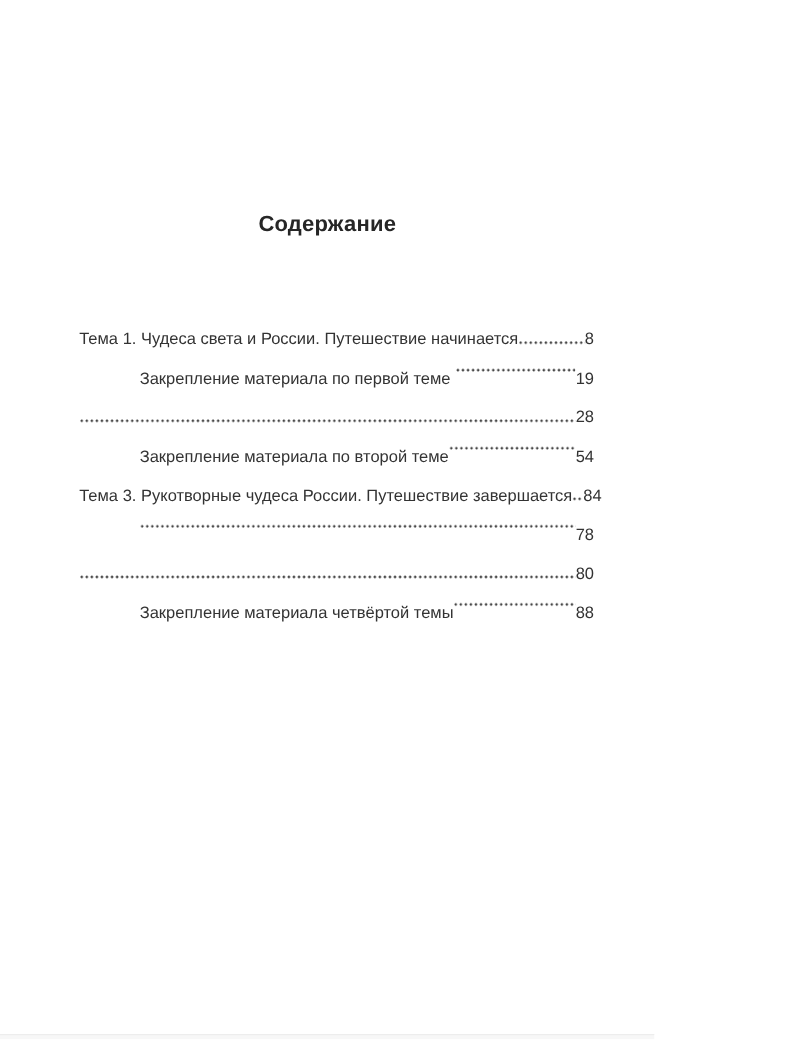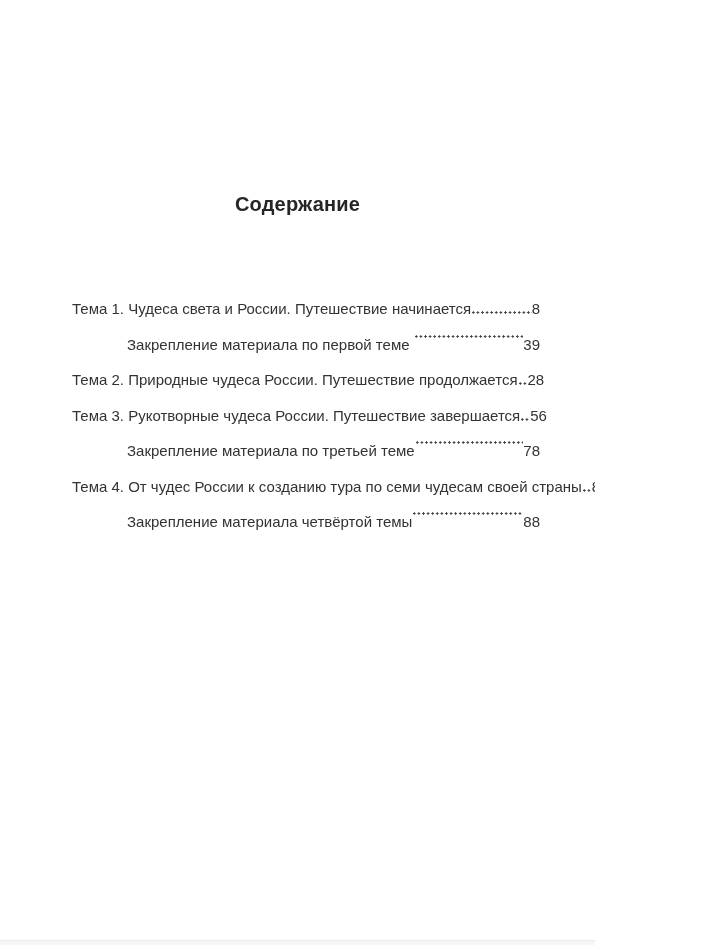--- a/index.html
+++ b/index.html
@@ -79,39 +79,41 @@
 
   <div class="toc" id="toc">
       <div class="toc-row">
     <span class="toc-label">Тема 1. Чудеса света и России. Путешествие начинается</span>
     <span class="toc-leader"></span>
     <span class="toc-pagenum">8</span>
   </div>
       <div class="toc-row indent">
     <span class="toc-label">Закрепление материала по первой теме </span>
     <span class="toc-leader"></span>
-    <span class="toc-pagenum">39</span>
+    <span class="toc-pagenum">19</span>
   </div>
       <div class="toc-row">
-    <span class="toc-label">Тема 2. Природные чудеса России. Путешествие продолжается</span>
     <span class="toc-leader"></span>
     <span class="toc-pagenum">28</span>
+  </div>
+      <div class="toc-row indent">
+    <span class="toc-label">Закрепление материала по второй теме</span>
+    <span class="toc-leader"></span>
+    <span class="toc-pagenum">54</span>
   </div>
       <div class="toc-row">
     <span class="toc-label">Тема 3. Рукотворные чудеса России. Путешествие завершается</span>
     <span class="toc-leader"></span>
-    <span class="toc-pagenum">56</span>
+    <span class="toc-pagenum">84</span>
   </div>
       <div class="toc-row indent">
-    <span class="toc-label">Закрепление материала по третьей теме</span>
     <span class="toc-leader"></span>
     <span class="toc-pagenum">78</span>
   </div>
       <div class="toc-row">
-    <span class="toc-label">Тема 4. От чудес России к созданию тура по семи чудесам своей страны</span>
     <span class="toc-leader"></span>
     <span class="toc-pagenum">80</span>
   </div>
       <div class="toc-row indent">
     <span class="toc-label">Закрепление материала четвёртой темы</span>
     <span class="toc-leader"></span>
     <span class="toc-pagenum">88</span>
   </div>
     </div>
 

